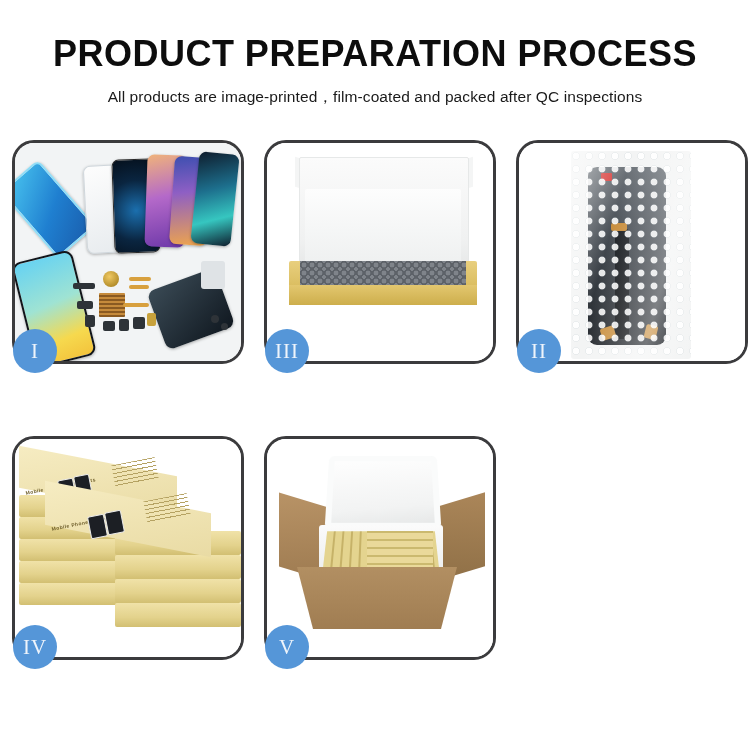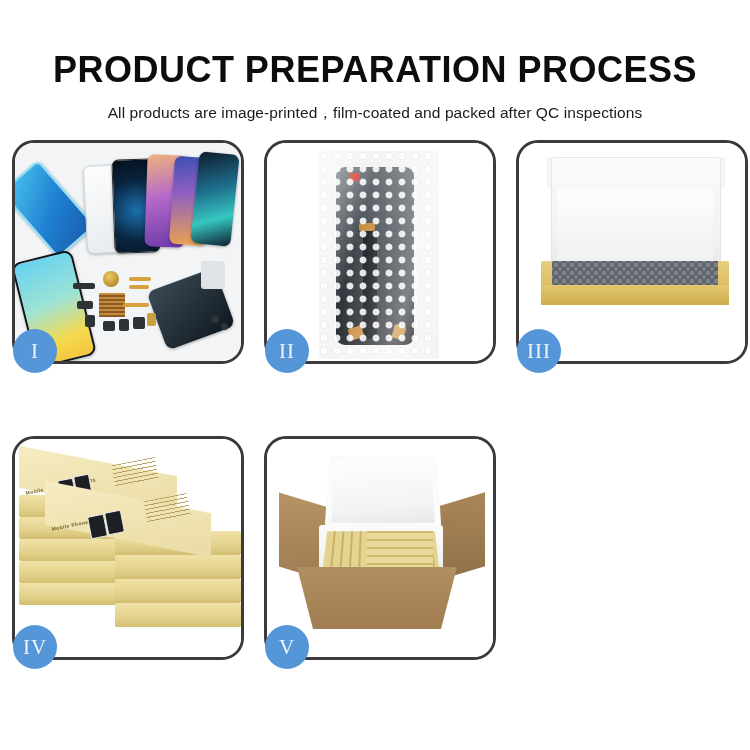--- a/index.html
+++ b/index.html
@@ -8,21 +8,21 @@
   }
   body {
     width: 750px; height: 750px;
     font-family: "Liberation Sans", sans-serif;
     color: #111;
     overflow: hidden;
   }
   .page { position: relative; width: 750px; height: 750px; }
 
   
-  .header { text-align: center; padding-top: 50px; }
+  .header { text-align: center; padding-top: 34px; }
   .title {
     font-size: 36px;
     font-weight: 700;
     letter-spacing: 0.5px;
     color: #0d0d0d;
     line-height: 1.1;
     margin: 0;
     white-space: nowrap;
   }
   .subtitle {
@@ -362,49 +362,49 @@
         <div class="chip" style="left:118px;top:174px;width:12px;height:12px;"></div>
         <div class="chip gold" style="left:132px;top:170px;width:9px;height:13px;"></div>
         <div class="chip" style="left:196px;top:172px;width:8px;height:8px;border-radius:50%;"></div>
         <div class="chip" style="left:206px;top:180px;width:7px;height:7px;border-radius:50%;"></div>
         <div class="chip" style="left:186px;top:118px;width:24px;height:28px;background:#dfe3e6;border-radius:3px;"></div>
       </div>
       <div class="badge">I</div>
     </div>
 
     <div class="panel">
+      <div class="panel-inner p3">
+        <div class="lid-tab-l"></div>
+        <div class="lid-tab-r"></div>
+        <div class="lid-back"></div>
+        <div class="foam-sheet"></div>
+        <div class="box-tray"></div>
+        <div class="tray-inner"></div>
+        <div class="tray-front"></div>
+      </div>
+      <div class="badge">III</div>
+    </div>
+
+    <div class="panel">
       <div class="panel-inner p2">
         <div class="bubble-bag">
           <div class="lcd-dark"></div>
           <div class="lcd-flex"></div>
           <div class="lcd-tape" style="left:40px;top:72px;width:16px;height:8px;"></div>
           <div class="lcd-tape" style="left:30px;top:176px;width:14px;height:12px;transform:rotate(-18deg);"></div>
           <div class="lcd-tape" style="left:74px;top:174px;width:12px;height:14px;transform:rotate(14deg);"></div>
           <div class="red-label"></div>
           <div class="bubbles"></div>
           <div class="bag-sheen"></div>
         </div>
       </div>
       <div class="badge">II</div>
     </div>
 
     <div class="panel">
-      <div class="panel-inner p3">
-        <div class="lid-tab-l"></div>
-        <div class="lid-tab-r"></div>
-        <div class="lid-back"></div>
-        <div class="foam-sheet"></div>
-        <div class="box-tray"></div>
-        <div class="tray-inner"></div>
-        <div class="tray-front"></div>
-      </div>
-      <div class="badge">III</div>
-    </div>
-
-    <div class="panel">
       <div class="panel-inner p4">
 
         <div class="gbox" style="left:4px;top:56px;width:100px;height:22px;"></div>
         <div class="gbox" style="left:4px;top:78px;width:100px;height:22px;"></div>
         <div class="gbox" style="left:4px;top:100px;width:100px;height:22px;"></div>
         <div class="gbox" style="left:4px;top:122px;width:100px;height:22px;"></div>
         <div class="gbox" style="left:4px;top:144px;width:100px;height:22px;"></div>
 
         <div class="gbox" style="left:100px;top:92px;width:126px;height:24px;"></div>
         <div class="gbox" style="left:100px;top:116px;width:126px;height:24px;"></div>

